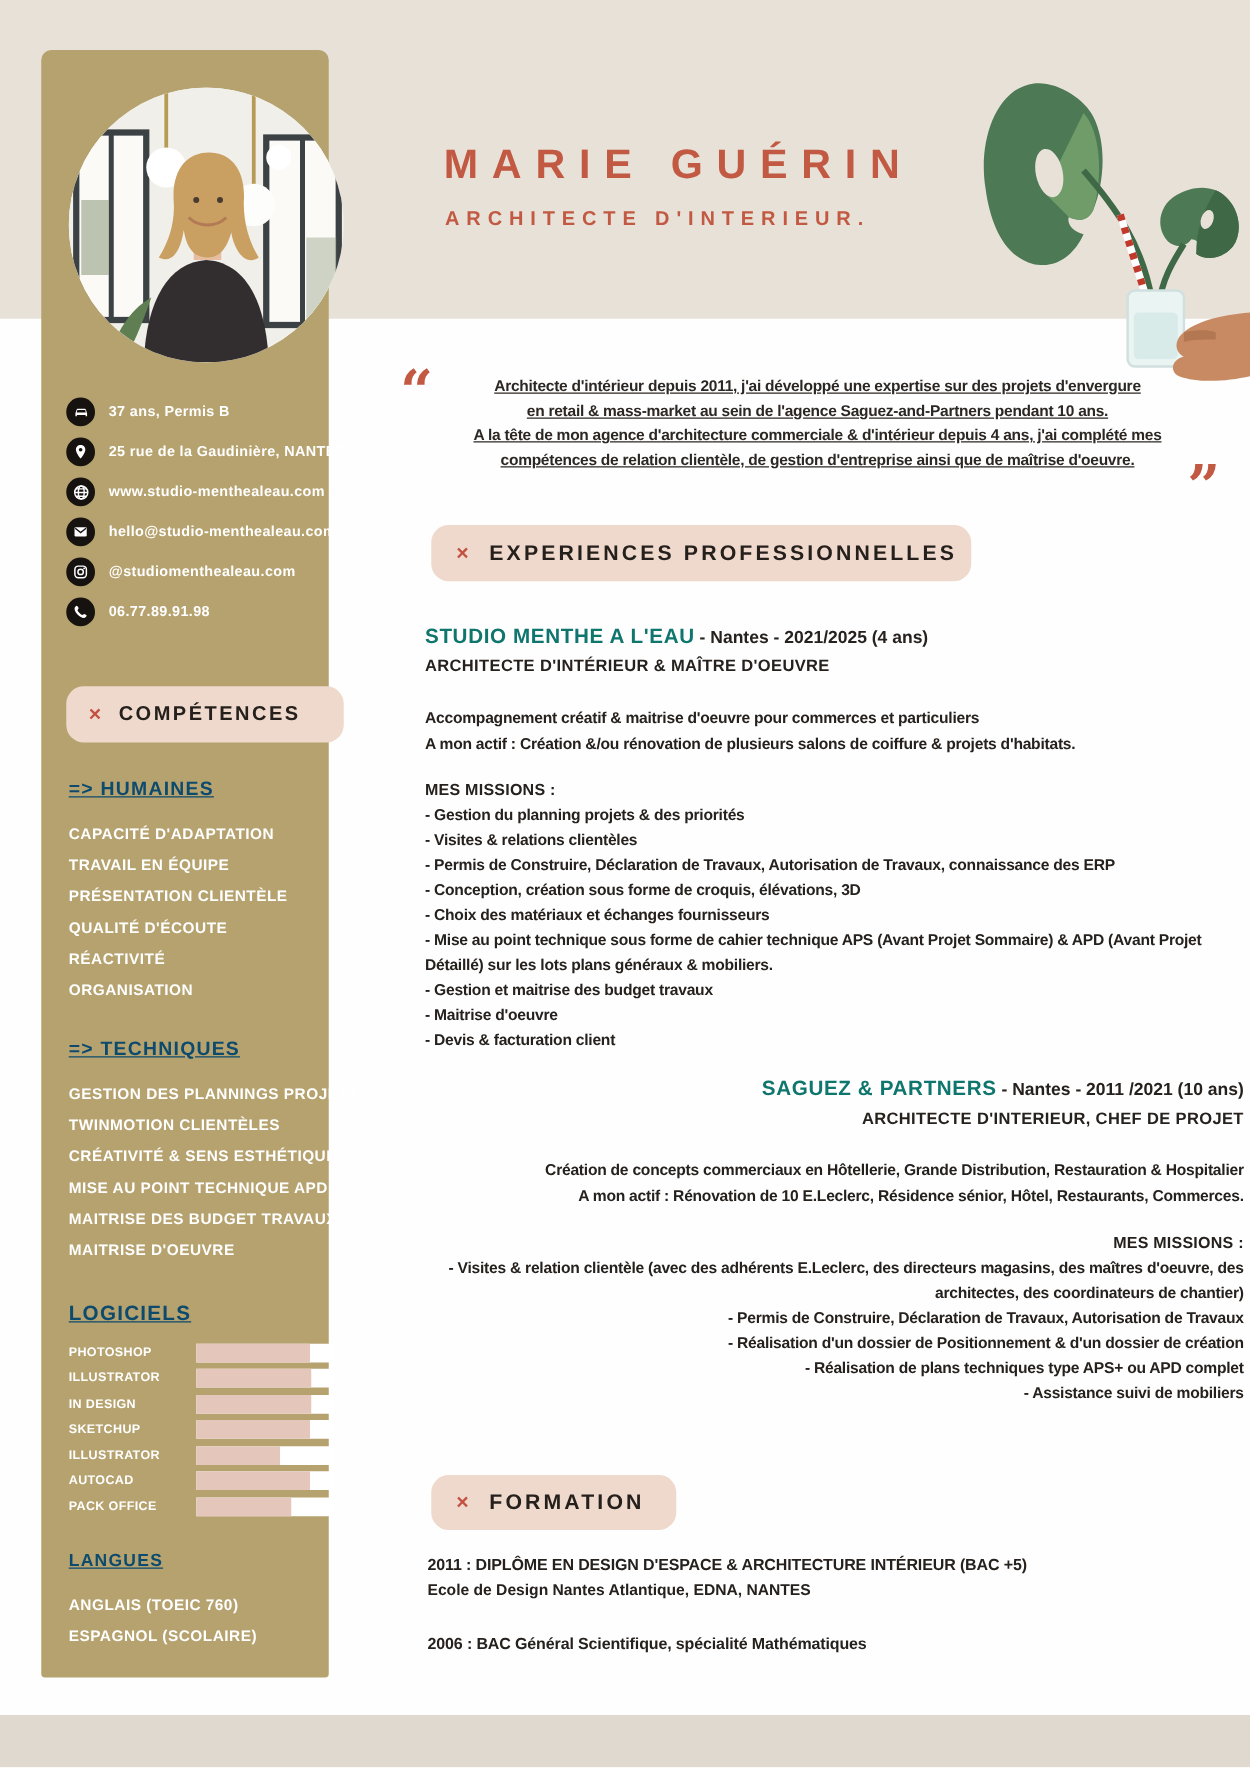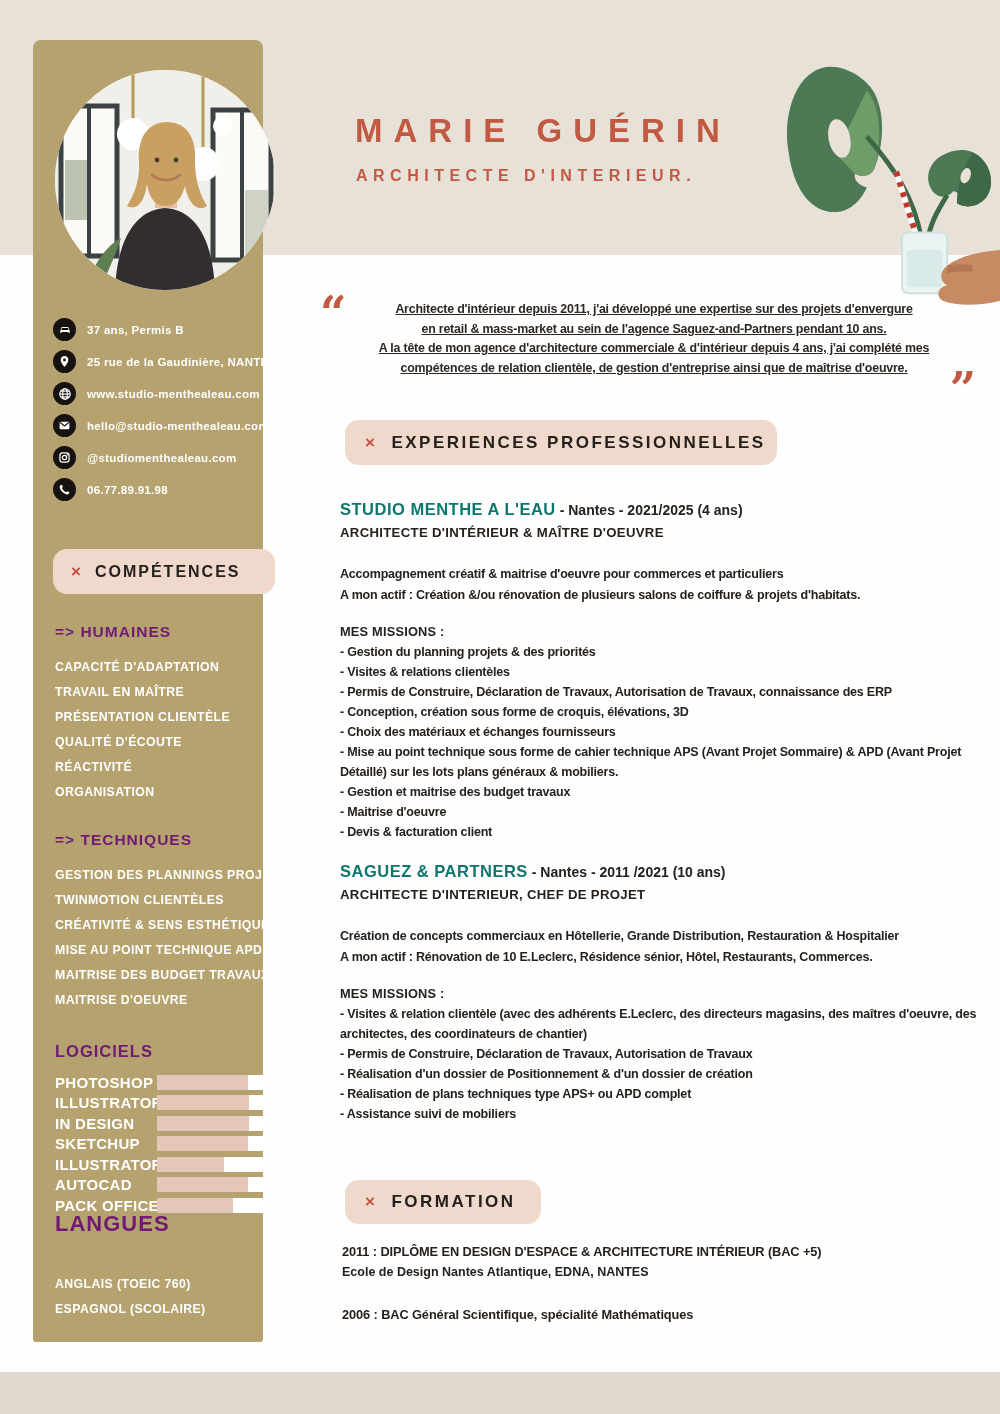--- a/index.html
+++ b/index.html
@@ -19,35 +19,35 @@
   .ci { width:23px; height:23px; border-radius:50%; background:#151210; flex:0 0 23px; display:flex; align-items:center; justify-content:center; }
   .ci svg { display:block; }
   .contact-text { color:#ffffff; font-size:11.5px; font-weight:700; letter-spacing:0.3px; margin-left:11px; }
 
   .badge { background:#eed9cc; border-radius:14px; display:flex; align-items:center; color:#26201c; font-weight:800; }
   .badge .x { color:#c25141; font-weight:800; }
 
   .badge-competences { position:absolute; left:20px; top:509px; width:222px; height:45px; padding-left:18px; font-size:16px; letter-spacing:2px; }
   .badge-competences .x { font-size:17px; margin-right:12px; }
 
-  .side-label { color:#701a75; font-size:15.5px; font-weight:800; letter-spacing:1px; }
+  .side-label { color:#0c4a6e; font-size:15.5px; font-weight:800; letter-spacing:1px;text-decoration:underline; }
   .lbl-humaines { position:absolute; left:22px; top:583px; }
   .lbl-techniques { position:absolute; left:22px; top:791px; }
   .lbl-logiciels { position:absolute; left:22px; top:1002px; font-size:16.5px; }
-  .lbl-langues { position:absolute; left:22px; top:1171px; font-size:22px; }
+  .lbl-langues { position:absolute; left:22px; top:1200px; font-size:14px; }
 
   .side-list { position:absolute; left:22px; width:230px; }
   .list-humaines { top:615px; }
   .list-techniques { top:823px; }
   .list-langues { top:1232px; }
   .side-list .item { color:#ffffff; font-size:12.3px; font-weight:700; letter-spacing:0.4px; line-height:25px; white-space:nowrap; }
 
   .skills { position:absolute; left:22px; top:1032px; width:232px; }
   .skill-row { display:flex; align-items:center; height:20.5px; }
-  .skill-name { width:100px; color:#ffffff; font-size:15px; font-weight:700; letter-spacing:0.3px; white-space:nowrap; }
+  .skill-name { width:100px; color:#ffffff; font-size:10px; font-weight:700; letter-spacing:0.3px; white-space:nowrap; }
   .skill-bar { width:110px; height:15px; background:#ffffff; margin-left:2px; position:relative; }
   .skill-fill { position:absolute; left:0; top:0; bottom:0; background:#e4c7ba; }
 
   
   .name { position:absolute; left:355px; top:112px; color:#c25a43; font-size:33px; font-weight:800; letter-spacing:11px; white-space:nowrap; }
   .subtitle { position:absolute; left:356px; top:167px; color:#c25a43; font-size:16px; font-weight:800; letter-spacing:5.5px; white-space:nowrap; }
 
   
   .plant { position:absolute; top:58px; right:0; }
 
@@ -59,21 +59,21 @@
   .qmark-close { right:2px; bottom:-16px; }
 
   
   .badge-exp { position:absolute; left:345px; top:420px; width:432px; height:45px; padding-left:20px; font-size:17px; letter-spacing:2.5px; }
   .badge-exp .x { font-size:17px; margin-right:14px; }
   .badge-formation { position:absolute; left:345px; top:1180px; width:196px; height:44px; padding-left:20px; font-size:17px; letter-spacing:2.5px; }
   .badge-formation .x { font-size:17px; margin-right:14px; }
 
   .job { position:absolute; left:340px; width:655px; color:#26211d; }
   .job1 { top:500px; }
-  .job2 { top:862px; }
+  .job2 { top:862px;text-align:right; }
   .job-head { font-size:14px; font-weight:800; }
   .company { color:#0f766e; font-size:16.5px; font-weight:800; letter-spacing:0.5px; }
   .role { font-size:13.2px; font-weight:800; letter-spacing:0.3px; margin-top:6px; }
   .job-summary { margin-top:24px; font-size:12.5px; font-weight:700; line-height:21px; letter-spacing:-0.2px; }
   .job-summary .bold { font-weight:800; }
   .missions-label { margin-top:18px; font-size:12.8px; font-weight:800; letter-spacing:0.2px; }
   .missions { margin-top:3px; }
   .missions .mission { font-size:12.5px; font-weight:700; line-height:20px; letter-spacing:-0.2px; }
 
   .formation-body { position:absolute; left:342px; top:1242px; width:655px; color:#26211d; }
@@ -203,21 +203,21 @@
     </div>
 
     <div class="badge badge-competences">
       <span class="x">×</span>
       <span>COMPÉTENCES</span>
     </div>
 
     <div class="side-label lbl-humaines">=&gt; HUMAINES</div>
     <div class="side-list list-humaines">
       <div class="item">CAPACITÉ D'ADAPTATION</div>
-      <div class="item">TRAVAIL EN MAÎTRE</div>
+      <div class="item">TRAVAIL EN ÉQUIPE</div>
       <div class="item">PRÉSENTATION CLIENTÈLE</div>
       <div class="item">QUALITÉ D'ÉCOUTE</div>
       <div class="item">RÉACTIVITÉ</div>
       <div class="item">ORGANISATION</div>
     </div>
 
     <div class="side-label lbl-techniques">=&gt; TECHNIQUES</div>
     <div class="side-list list-techniques">
       <div class="item">GESTION DES PLANNINGS PROJETS</div>
       <div class="item">TWINMOTION CLIENTÈLES</div>

